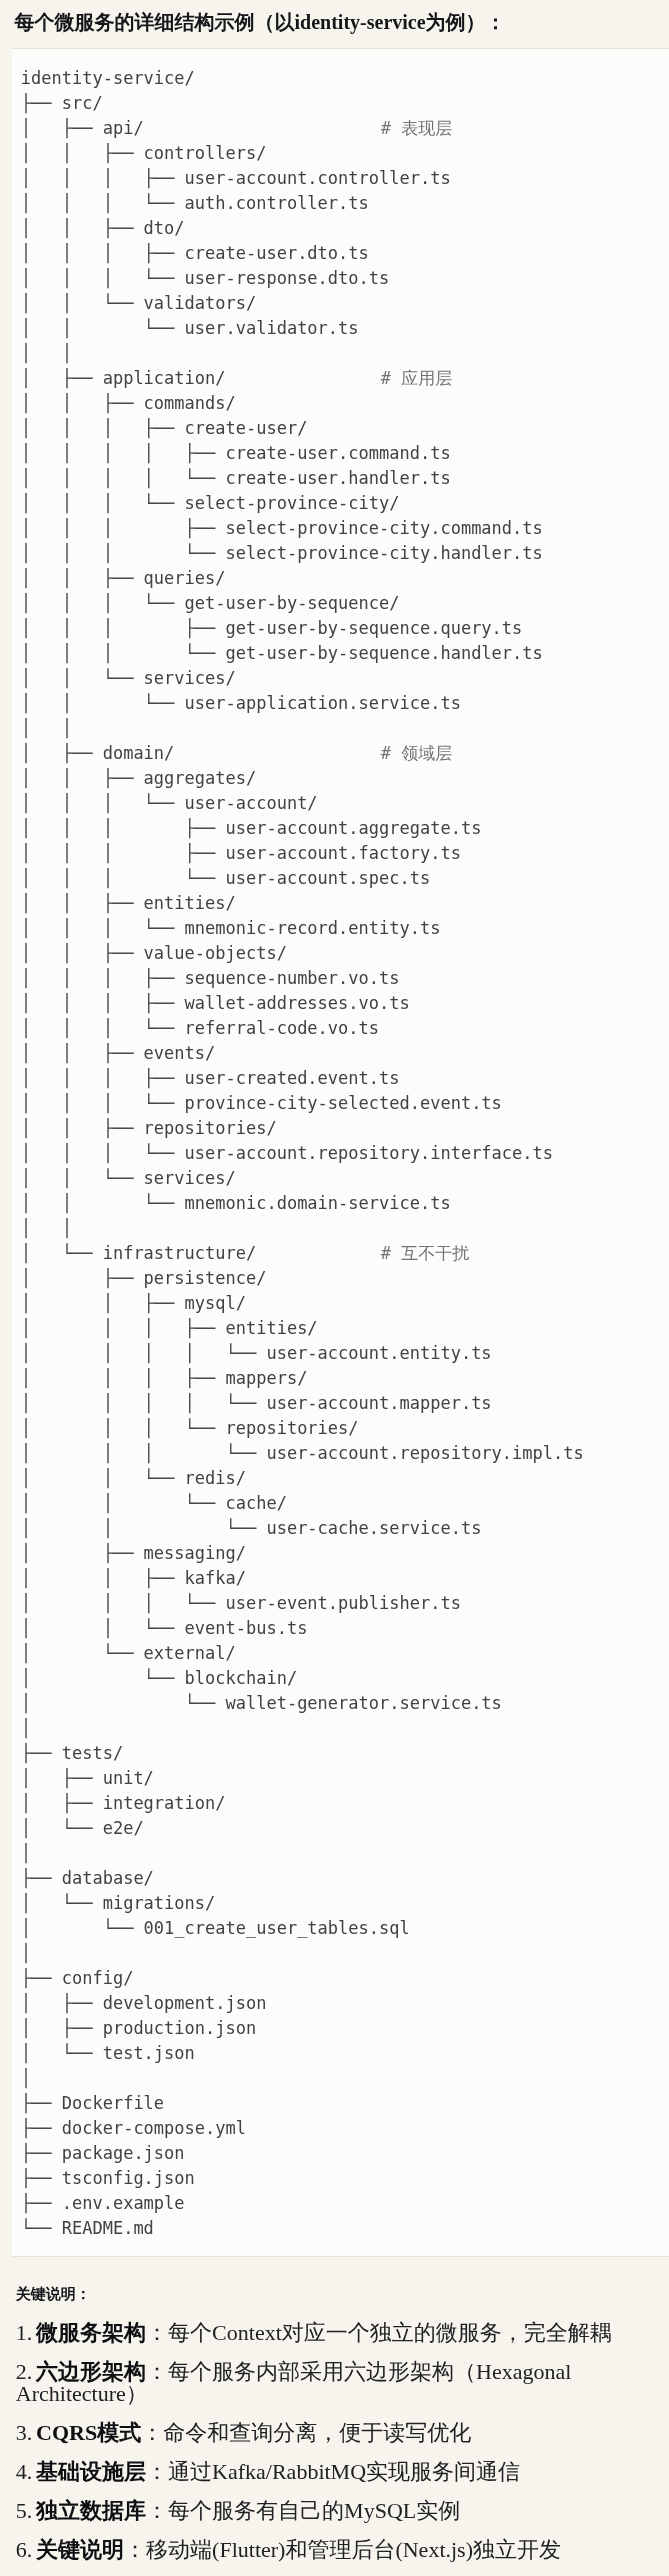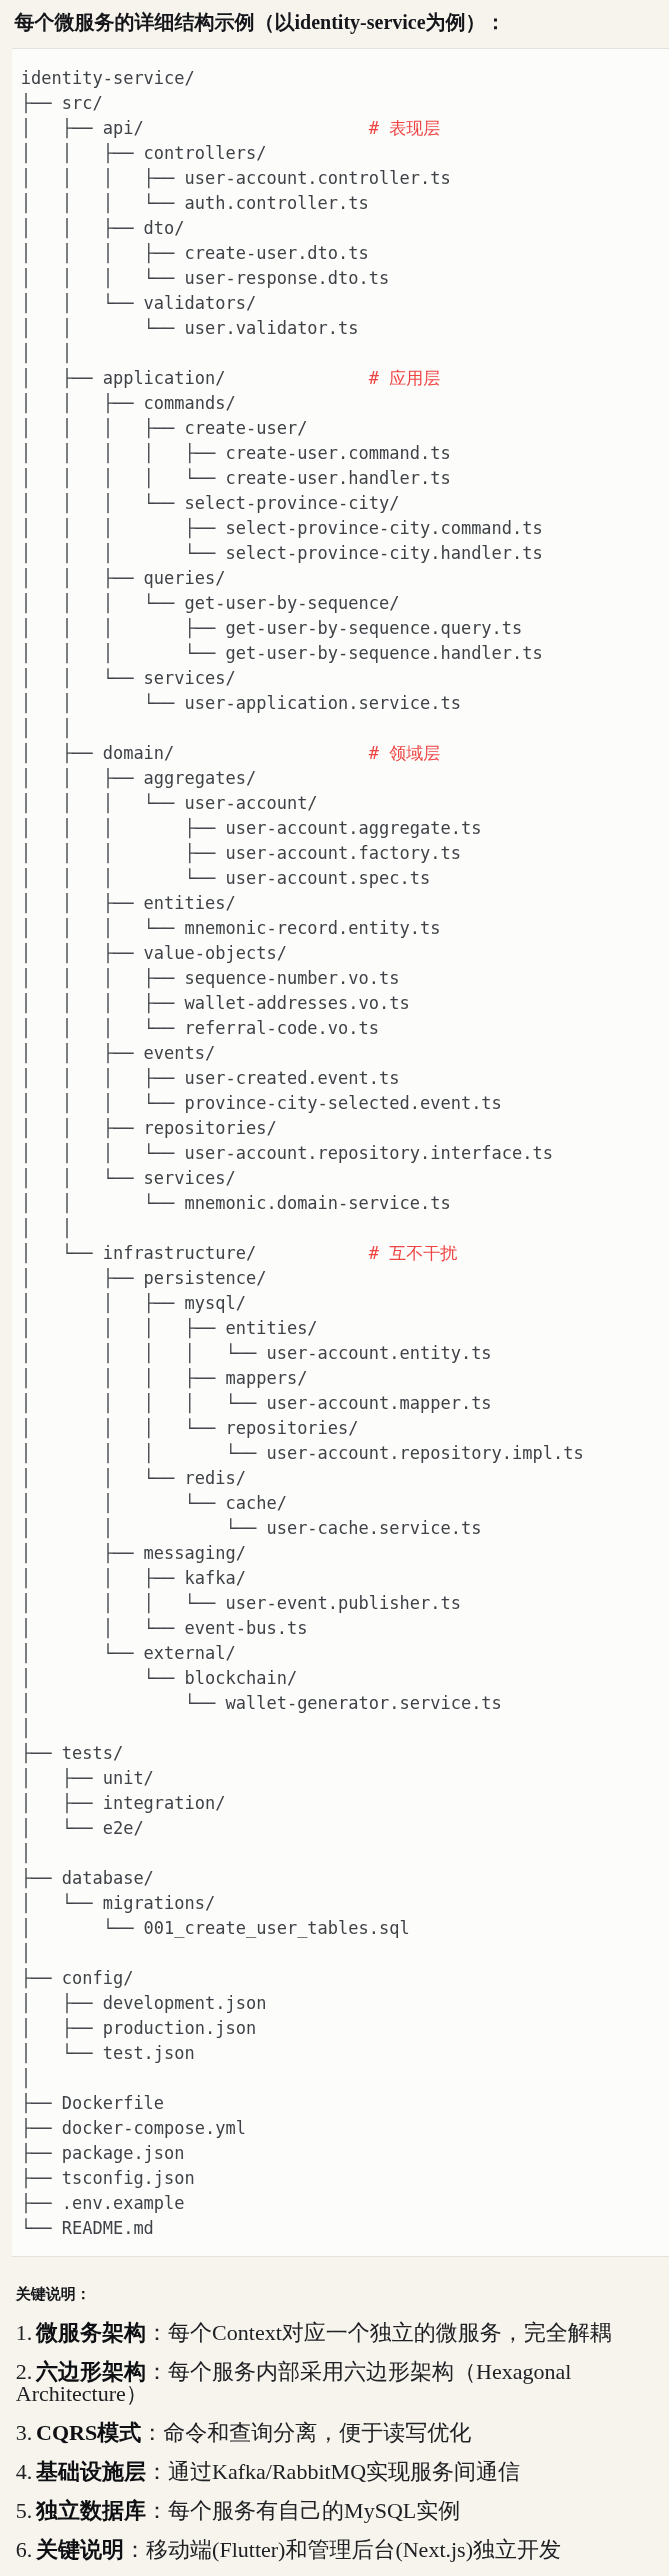--- a/index.html
+++ b/index.html
@@ -34,21 +34,21 @@
     overflow: hidden;
   }
   pre.tree {
     margin: 0;
     font-family: "DejaVu Sans Mono", "Liberation Mono", monospace;
     font-size: 17px;
     line-height: 25px;
     color: #3e4247;
     white-space: pre;
   }
-  pre.tree .comment { color: #ef4444; }
+  pre.tree .comment { color: #737373; margin-left: 12px; }
 
   .notes { padding: 0 6.3px 0 3.8px; }
   h2.notes-heading {
     margin: 25px 0 0 0;
     font-size: 15px;
     line-height: 25px;
     font-weight: bold;
     color: #15161a;
   }
   ol.notes-list {

